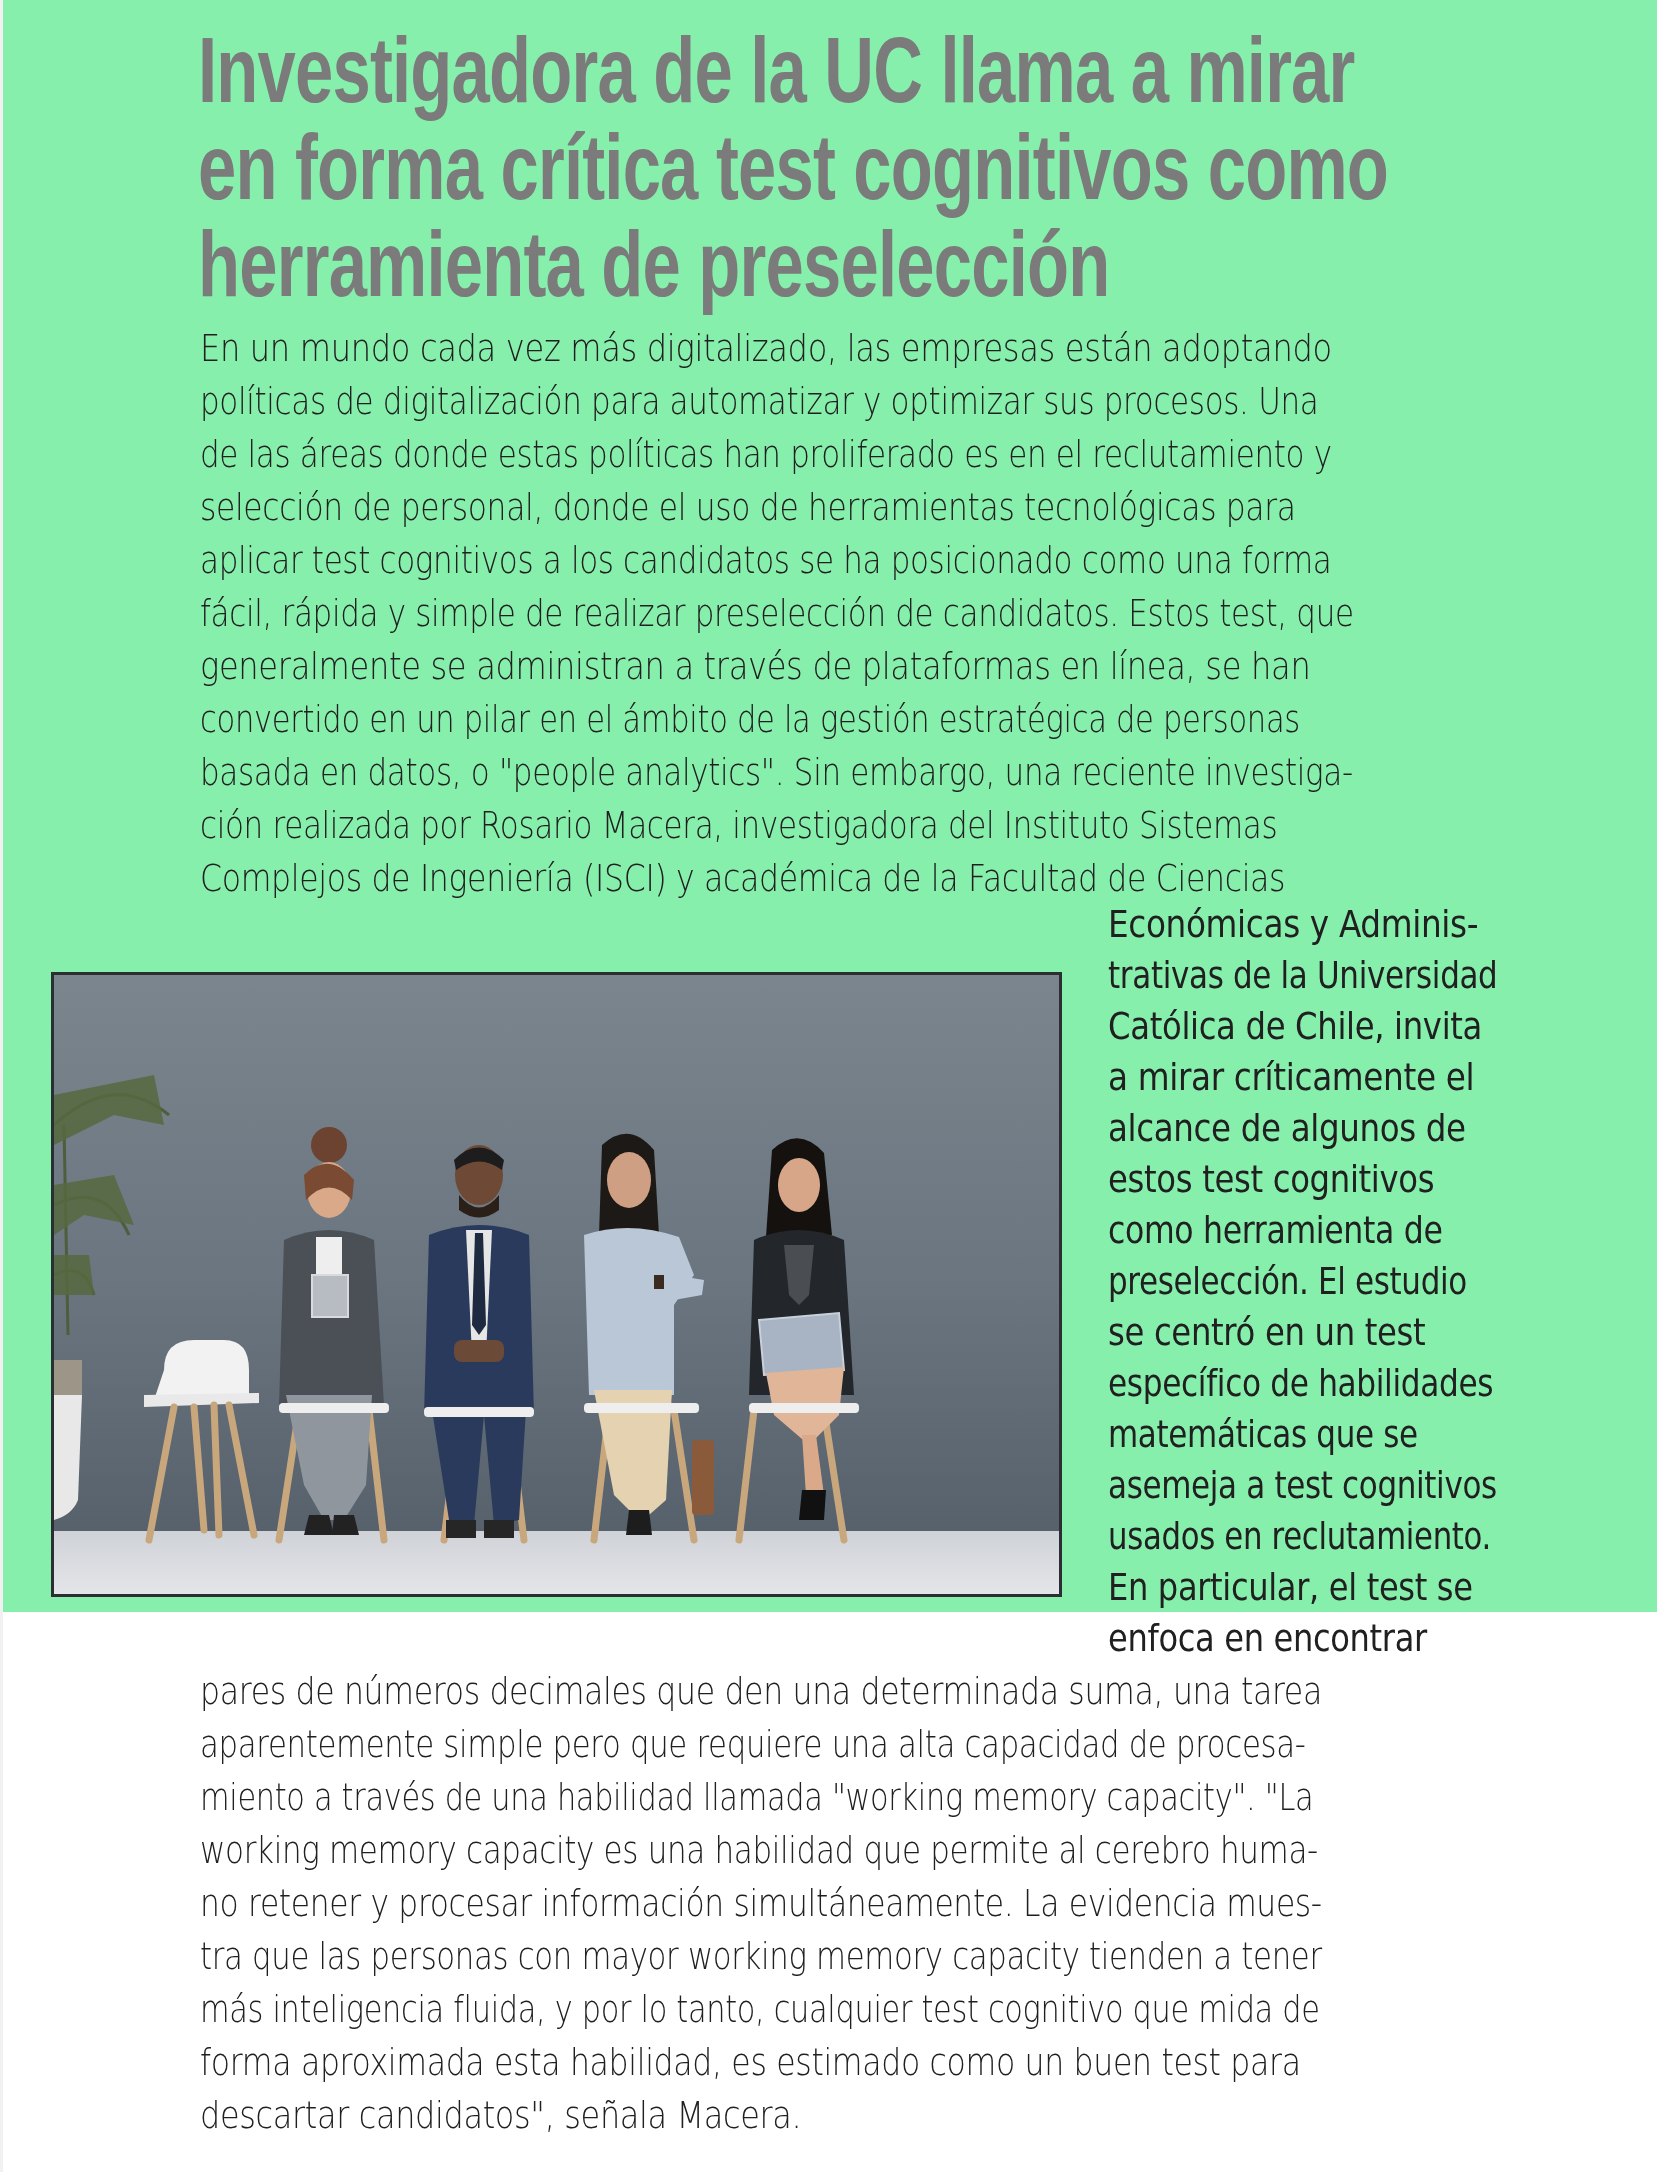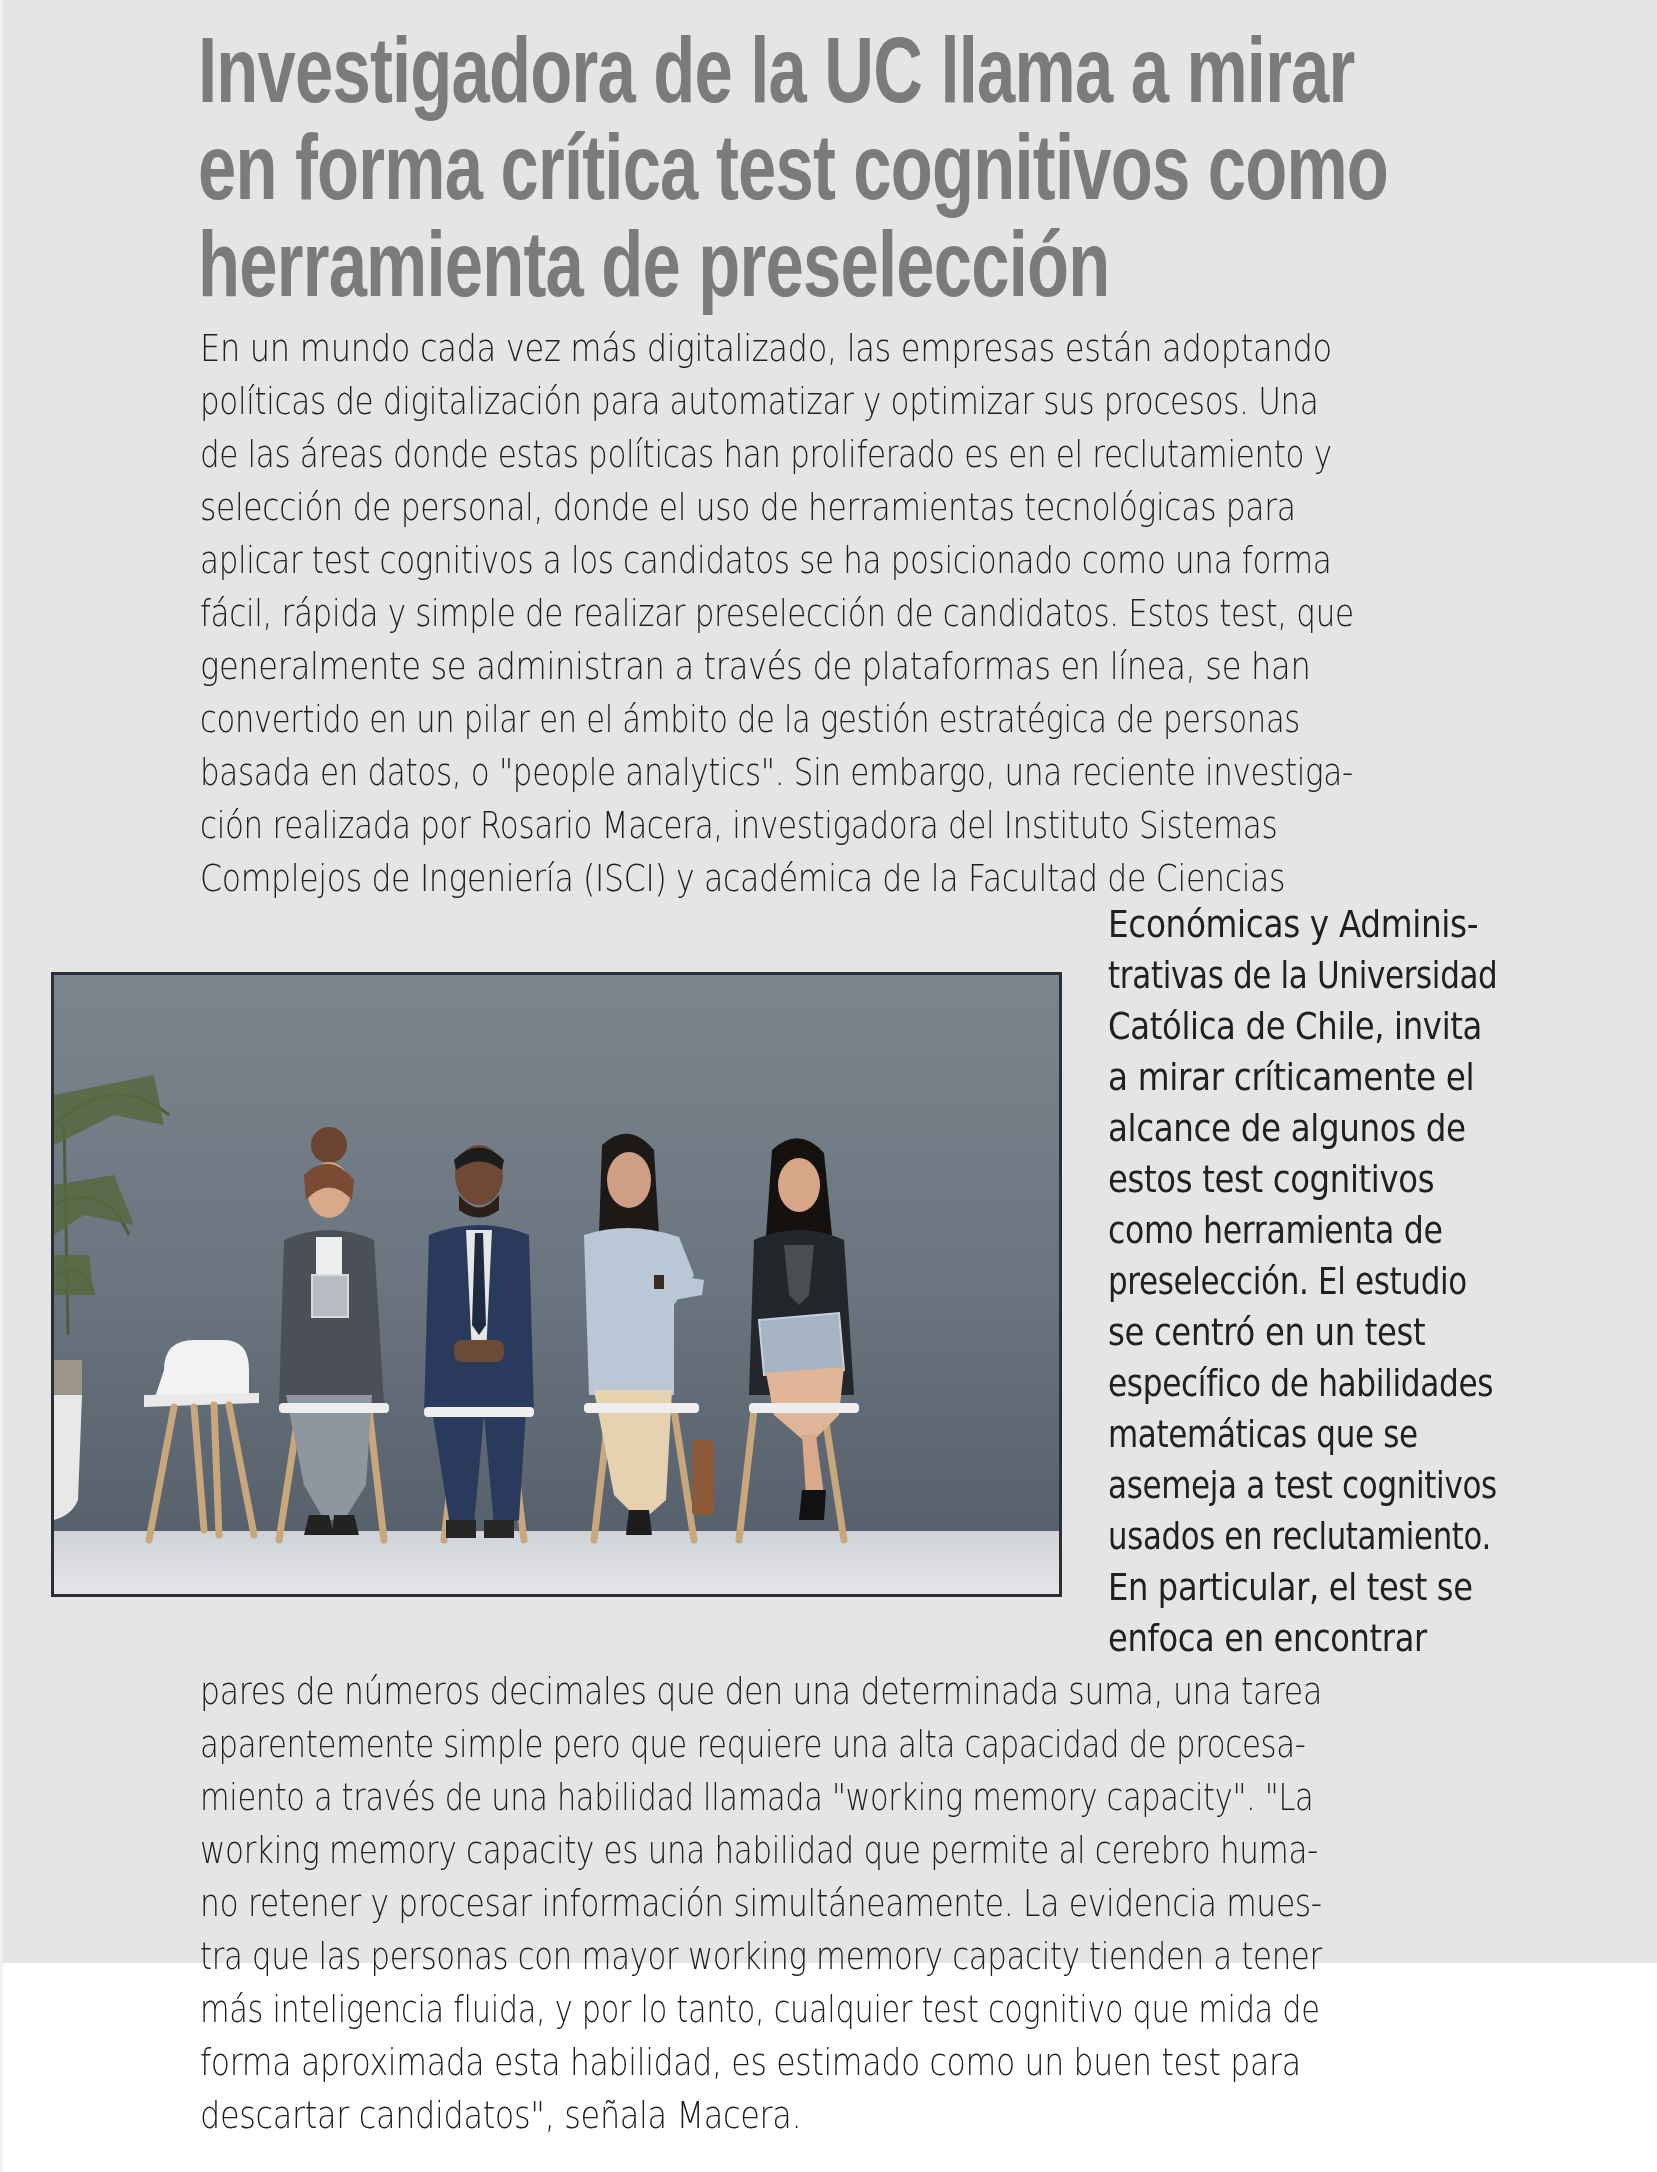--- a/index.html
+++ b/index.html
@@ -10,22 +10,22 @@
       overflow: hidden;
     }
     body {
       position: relative;
       font-family: "DejaVu Sans", sans-serif;
       color: #1f1f1f;
     }
     .page {
       position: absolute;
       left: 0; top: 0;
-      width: 1657px; height: 1963px;
-      background: #e5e5e5;
+      width: 1657px; height: 1612px;
+      background: #86efac;
     }
     .left-rule {
       position: absolute;
       left: 0; top: 0;
       width: 3px; height: 2172px;
       background: #f1f1f1;
     }
 
     
     .title {

